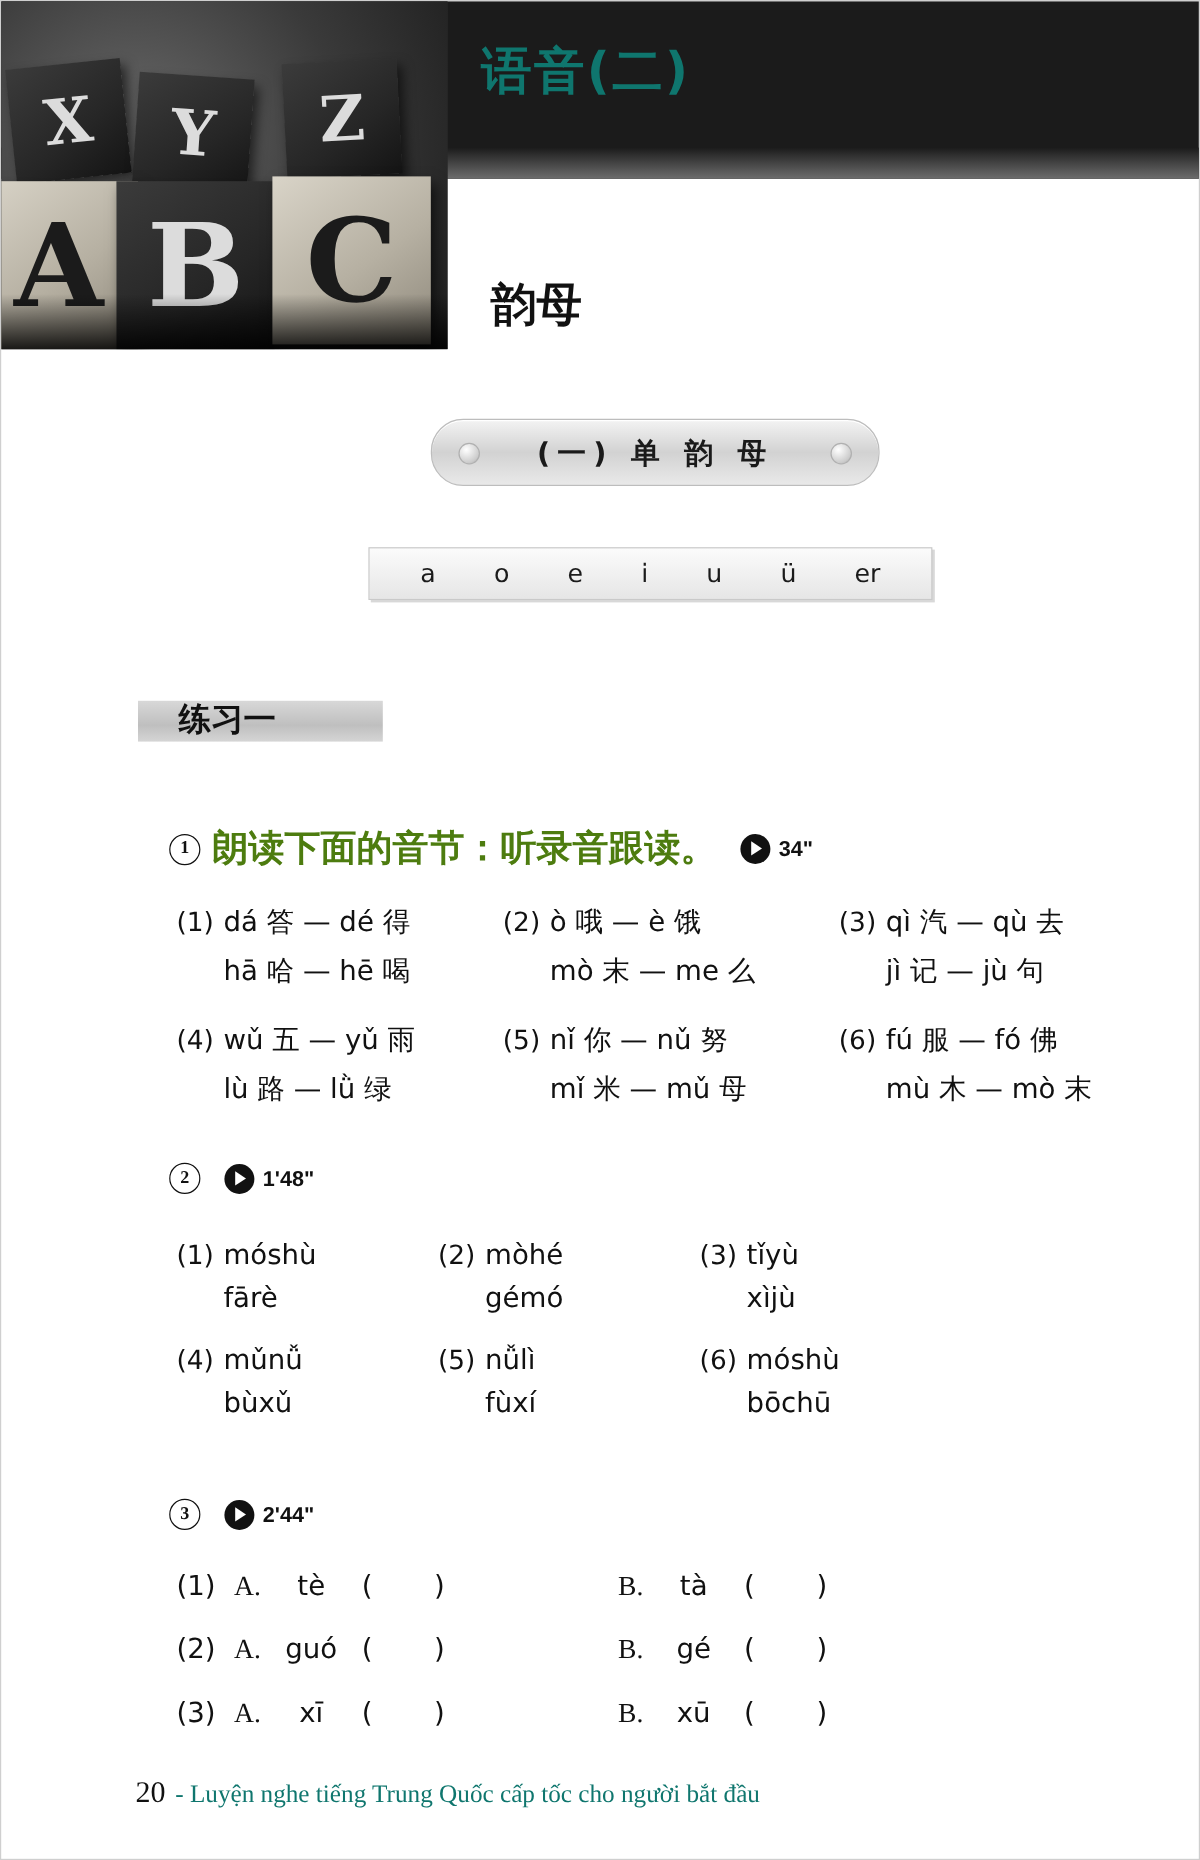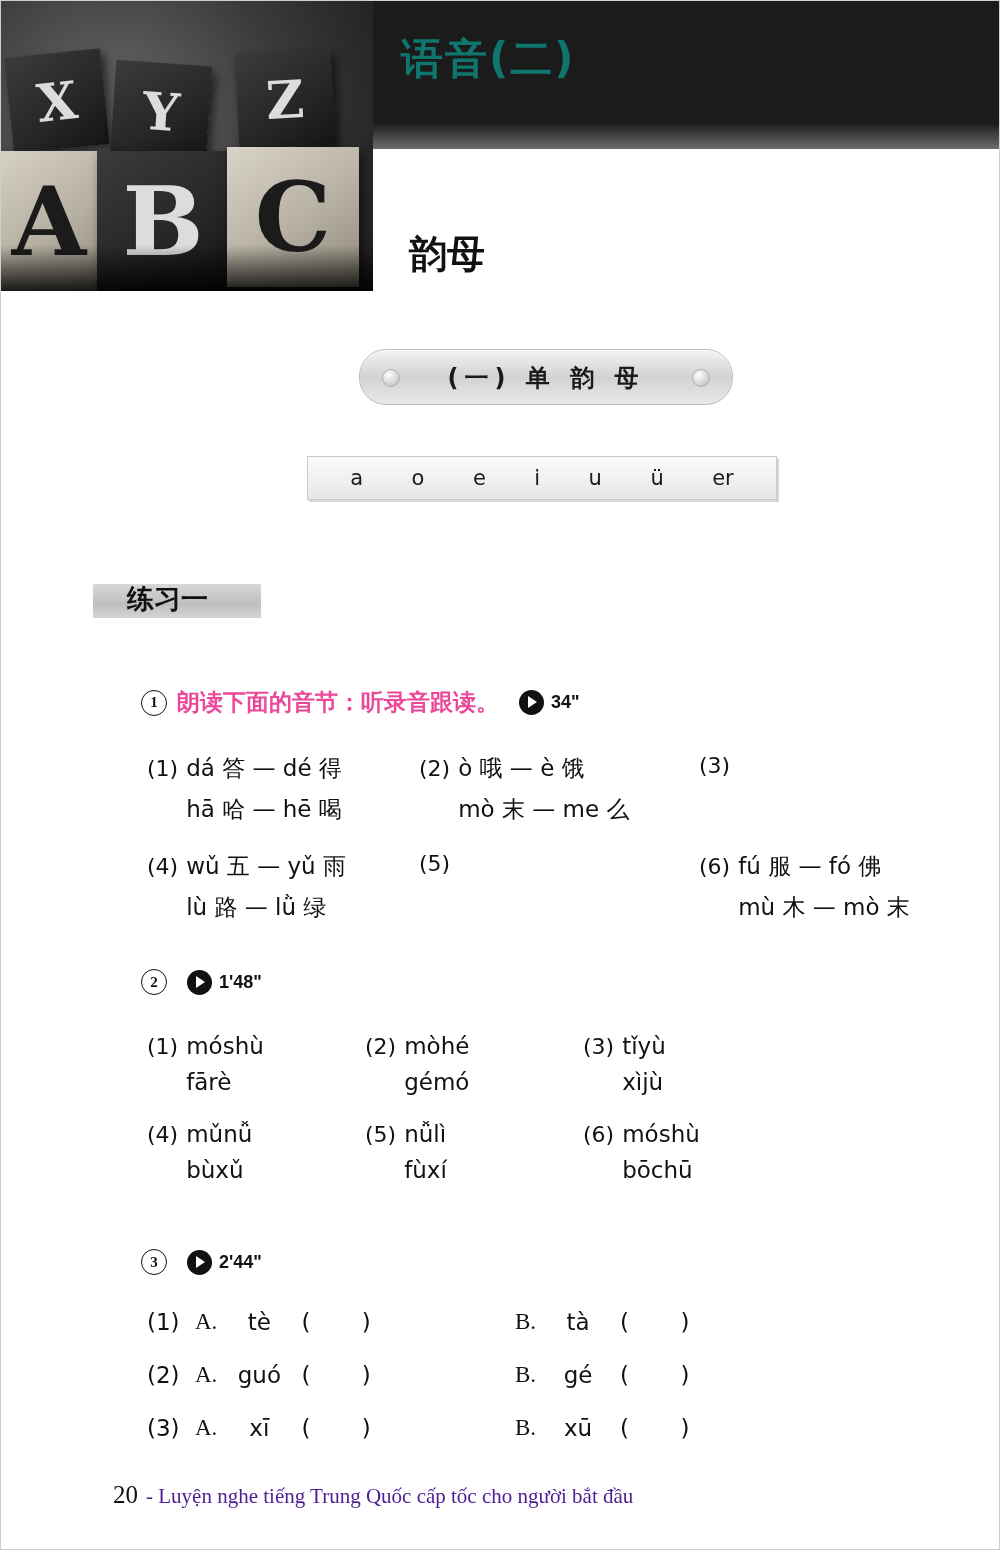--- a/index.html
+++ b/index.html
@@ -146,23 +146,23 @@
   }
   .vowel-strip span {
     font-size: 21px;
     color: #1b1b1b;
     font-family: "DejaVu Sans", "Liberation Sans", sans-serif;
   }
 
   
   .exercise-banner {
     position: absolute;
-    left: 92px;
+    left: 114px;
     top: 583px;
-    width: 168px;
+    width: 204px;
     height: 34px;
     background: linear-gradient(to bottom, #d8d8d8, #bfbfbf 60%, #d5d5d5);
   }
   .exercise-banner .label {
     position: absolute;
     left: 34px;
     top: -3px;
     font-size: 27px;
     font-weight: bold;
     color: #111;
@@ -182,23 +182,23 @@
     align-items: center;
     justify-content: center;
     width: 24px; height: 24px;
     border: 1.5px solid #111;
     border-radius: 50%;
     font-size: 15px;
     font-weight: bold;
     font-family: "Liberation Serif", serif;
   }
   .task .ttext {
-    font-size: 23px;
-    font-weight: bold;
-    color: #ec4899;
+    font-size: 30px;
+    font-weight: bold;
+    color: #4d7c0f;
     font-family: "DejaVu Sans", "Liberation Sans", sans-serif;
   }
   .audio {
     display: inline-flex;
     align-items: center;
     gap: 7px;
     margin-left: 10px;
   }
   .audio .play {
     width: 25px; height: 25px;
@@ -276,21 +276,21 @@
     position: absolute;
     left: 112px;
     bottom: 40px;
     display: flex;
     align-items: baseline;
     gap: 8px;
     font-family: "Liberation Serif", serif;
     margin-top: 11px;
   }
   .footer .pageno { font-size: 25px; color: #111; }
-  .footer .ftext { font-size: 21px; color: #4c1d95; }
+  .footer .ftext { font-size: 21px; color: #0f766e; }
 </style>
 </head>
 <body>
 
 <div id="page">
 
   <div class="header-band">
     <div class="grad"></div>
   </div>
   <div class="chapter-title">语音(二)</div>
@@ -347,30 +347,38 @@
     </div>
     <div class="cell">
       <span class="idx">(2)</span>
       <span class="lines">
         <span>ò 哦 — è 饿</span>
         <span>mò 末 — me 么</span>
       </span>
     </div>
     <div class="cell">
       <span class="idx">(3)</span>
+      <span class="lines">
+        <span>qì 汽 — qù 去</span>
+        <span>jì 记 — jù 句</span>
+      </span>
     </div>
     <div class="cell">
       <span class="idx">(4)</span>
       <span class="lines">
         <span>wǔ 五 — yǔ 雨</span>
         <span>lù 路 — lǜ 绿</span>
       </span>
     </div>
     <div class="cell">
       <span class="idx">(5)</span>
+      <span class="lines">
+        <span>nǐ 你 — nǔ 努</span>
+        <span>mǐ 米 — mǔ 母</span>
+      </span>
     </div>
     <div class="cell">
       <span class="idx">(6)</span>
       <span class="lines">
         <span>fú 服 — fó 佛</span>
         <span>mù 木 — mò 末</span>
       </span>
     </div>
   </div>
 

